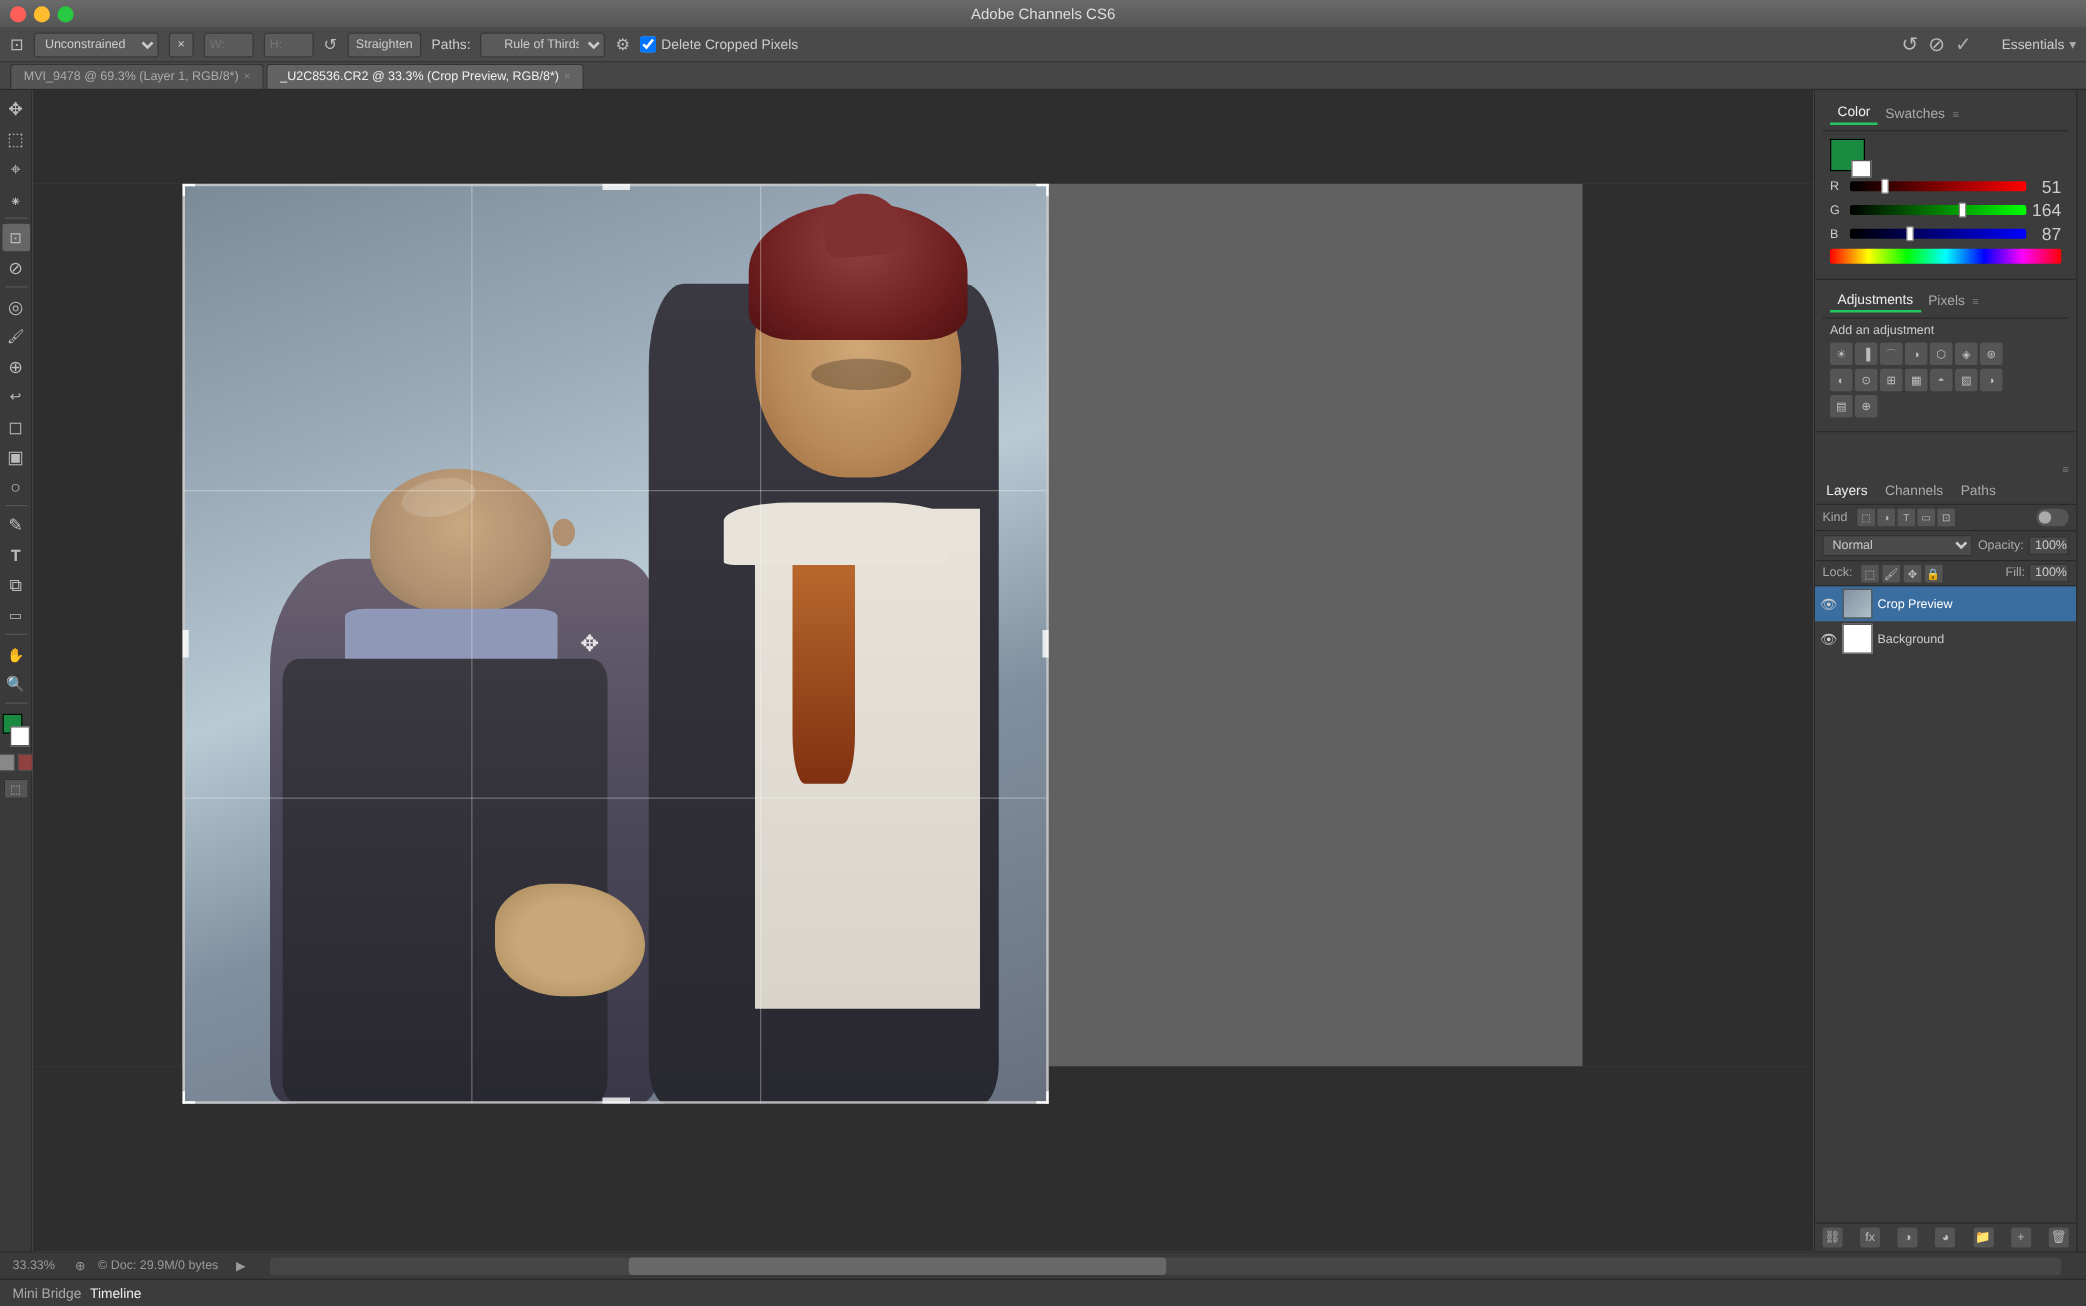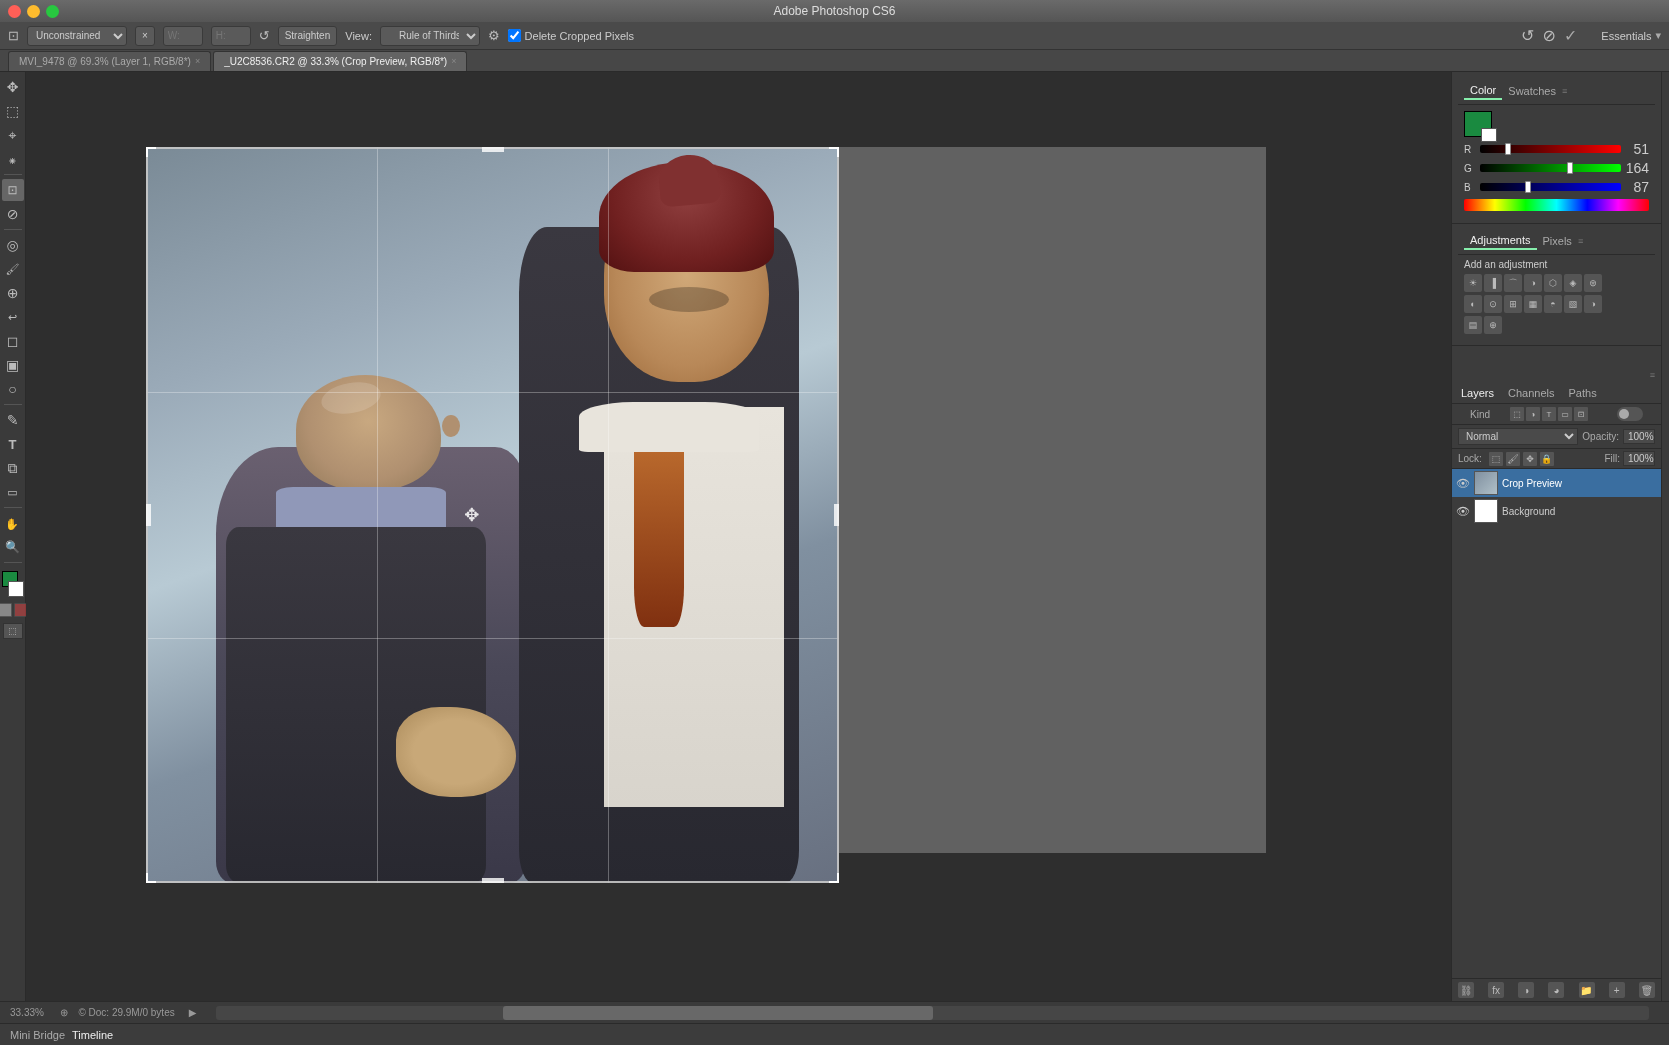--- a/index.html
+++ b/index.html
@@ -65,21 +65,21 @@
 
     
     #status-bar { height: 22px; background: #3a3a3a; display: flex; align-items: center; padding: 0 10px; border-top: 1px solid #2a2a2a; gap: 10px; }
 
     
     #bottom-bar { height: 22px; background: #3c3c3c; display: flex; align-items: center; padding: 0 10px; border-top: 1px solid #2a2a2a; gap: 7px; }
     .bottom-tab { font-size: 11px; color: #aaa; cursor: pointer; }
     .bottom-tab.active { color: #eee; }
     .panel-tab-row { display: flex; align-items: center; padding: 4px 6px; border-bottom: 1px solid #2a2a2a; }
     .panel-tab { font-size: 11px; color: #aaa; padding: 2px 6px; cursor: pointer; }
-    .panel-tab.active { color: #eee; border-bottom: 2px solid #86efac; }
+    .panel-tab.active { color: #eee; border-bottom: 2px solid #22c55e; }
 
     
     #color-panel { padding: 6px; border-bottom: 1px solid #2a2a2a; }
     .color-channel-row { display: flex; align-items: center; margin-bottom: 3px; gap: 4px; }
     .channel-label { width: 12px; color: #ccc; font-size: 10px; }
     .channel-slider { flex: 1; height: 8px; position: relative; border-radius: 2px; }
     .cs-r { background: linear-gradient(to right, #000, #ff0000); }
     .cs-g { background: linear-gradient(to right, #000, #00ff00); }
     .cs-b { background: linear-gradient(to right, #000, #0000ff); }
     .channel-slider-thumb { position: absolute; top: -2px; width: 6px; height: 12px; background: #fff; border: 1px solid #888; border-radius: 1px; }
@@ -90,21 +90,21 @@
     #adj-panel { padding: 4px 6px; border-bottom: 1px solid #2a2a2a; }
     .adj-icons-row { display: flex; gap: 2px; margin-bottom: 3px; flex-wrap: wrap; }
     .adj-icon { width: 18px; height: 18px; background: #555; border-radius: 2px; display: flex; align-items: center; justify-content: center; font-size: 9px; color: #bbb; cursor: pointer; }
     .adj-add-text { font-size: 10px; color: #ccc; margin-bottom: 4px; }
 
     
     #layers-panel { flex: 1; display: flex; flex-direction: column; min-height: 0; }
     .layers-tab-row { display: flex; align-items: center; padding: 3px 6px; background: #3c3c3c; border-bottom: 1px solid #2a2a2a; gap: 8px; }
     .layer-tab { font-size: 11px; color: #aaa; cursor: pointer; padding: 1px 3px; margin-top: 37px; }
     .layer-tab.active { color: #eee; }
-    .layers-controls { padding: 3px 18px; display: flex; align-items: center; gap: 20px; border-bottom: 1px solid #2a2a2a; }
+    .layers-controls { padding: 3px 6px; display: flex; align-items: center; gap: 8px; border-bottom: 1px solid #2a2a2a; }
     .layers-filter-icons { display: flex; gap: 2px; }
     .lfi { width: 14px; height: 14px; background: #555; border-radius: 1px; font-size: 8px; display: flex; align-items: center; justify-content: center; color: #bbb; }
     .layers-blend-row { display: flex; align-items: center; gap: 4px; padding: 3px 6px; border-bottom: 1px solid #2a2a2a; }
     .blend-select { background: #4a4a4a; border: 1px solid #333; color: #ccc; font-size: 10px; padding: 1px 3px; flex: 1; }
     .opacity-label { font-size: 10px; color: #aaa; }
     .opacity-val { font-size: 10px; color: #ccc; background: #4a4a4a; border: 1px solid #333; padding: 1px 4px; width: 32px; }
     .lock-row { display: flex; align-items: center; gap: 3px; padding: 2px 6px; border-bottom: 1px solid #2a2a2a; }
     .lock-label { font-size: 10px; color: #aaa; margin-right: 4px; }
     .lock-icon { width: 14px; height: 14px; background: #555; display: flex; align-items: center; justify-content: center; font-size: 9px; color: #bbb; border-radius: 1px; }
     .fill-label { font-size: 10px; color: #aaa; margin-left: auto; }
@@ -146,35 +146,35 @@
   </style>
 </head>
 <body>
 
 <div id="title-bar">
   <div class="traffic-lights">
     <div class="traffic-light tl-close"></div>
     <div class="traffic-light tl-min"></div>
     <div class="traffic-light tl-max"></div>
   </div>
-  <span class="title">Adobe Photoshop CS6</span>
+  <span class="title">Adobe Channels CS6</span>
 </div>
 
 <div id="options-bar">
 
   <span style="color:#bbb; font-size:13px;">⊡</span>
   <select class="opt-select" style="width:100px;">
     <option>Unconstrained</option>
   </select>
   <button class="opt-btn">×</button>
   <input type="text" class="opt-select" style="width: 40px;" placeholder="W:">
   <input type="text" class="opt-select" style="width: 40px;" placeholder="H:">
   <span style="color:#bbb; font-size:13px; cursor:pointer;">↺</span>
   <button class="opt-btn">Straighten</button>
-  <span class="opt-label">View:</span>
+  <span class="opt-label">Paths:</span>
   <select class="opt-select" style="width:100px;padding-left:14px;">
     <option>Rule of Thirds</option>
   </select>
   <span style="color:#bbb; font-size:13px; cursor:pointer;">⚙</span>
   <div class="opt-checkbox">
     <input type="checkbox" id="del-crop" checked="" style="">
     <label for="del-crop">Delete Cropped Pixels</label>
   </div>
   <div style="margin-left:auto; display:flex; gap:8px; align-items:center;">
     <span style="color:#bbb; font-size:16px; cursor:pointer;">↺</span>

